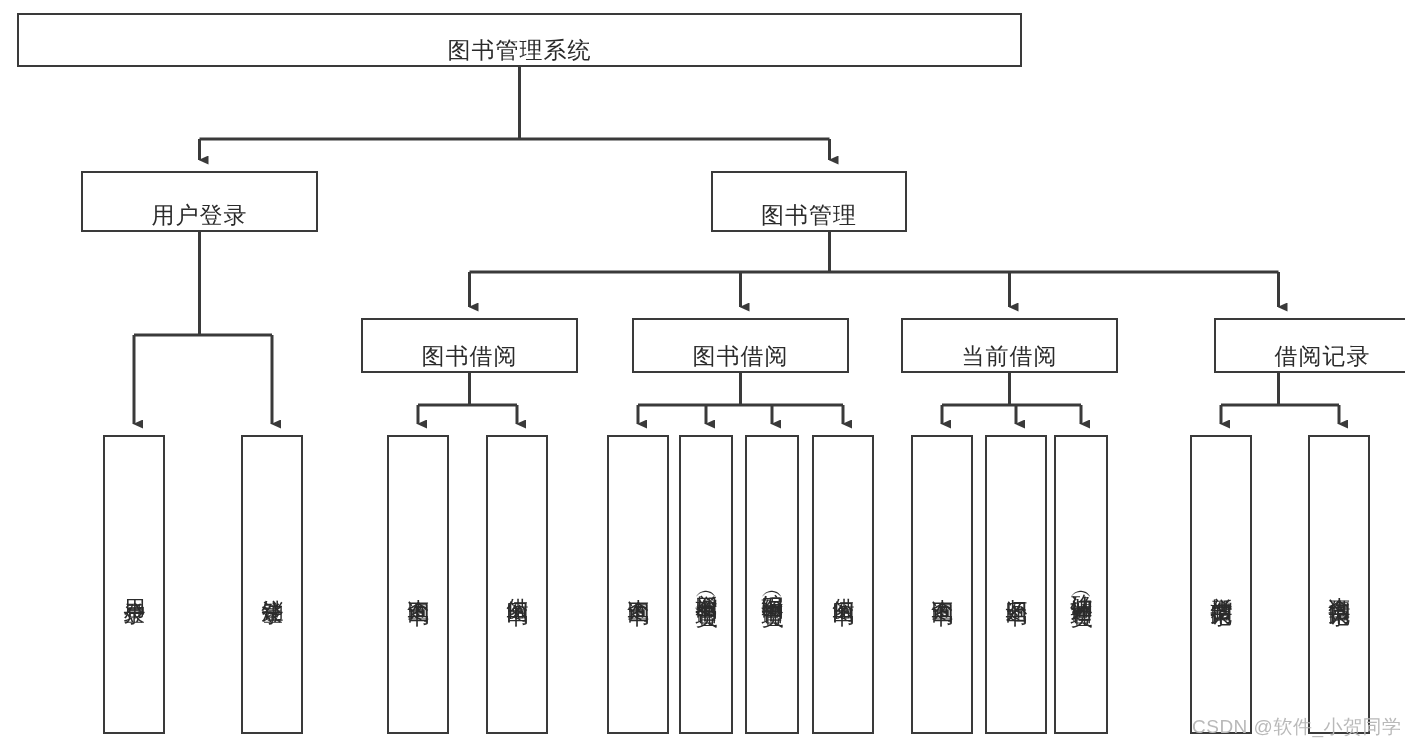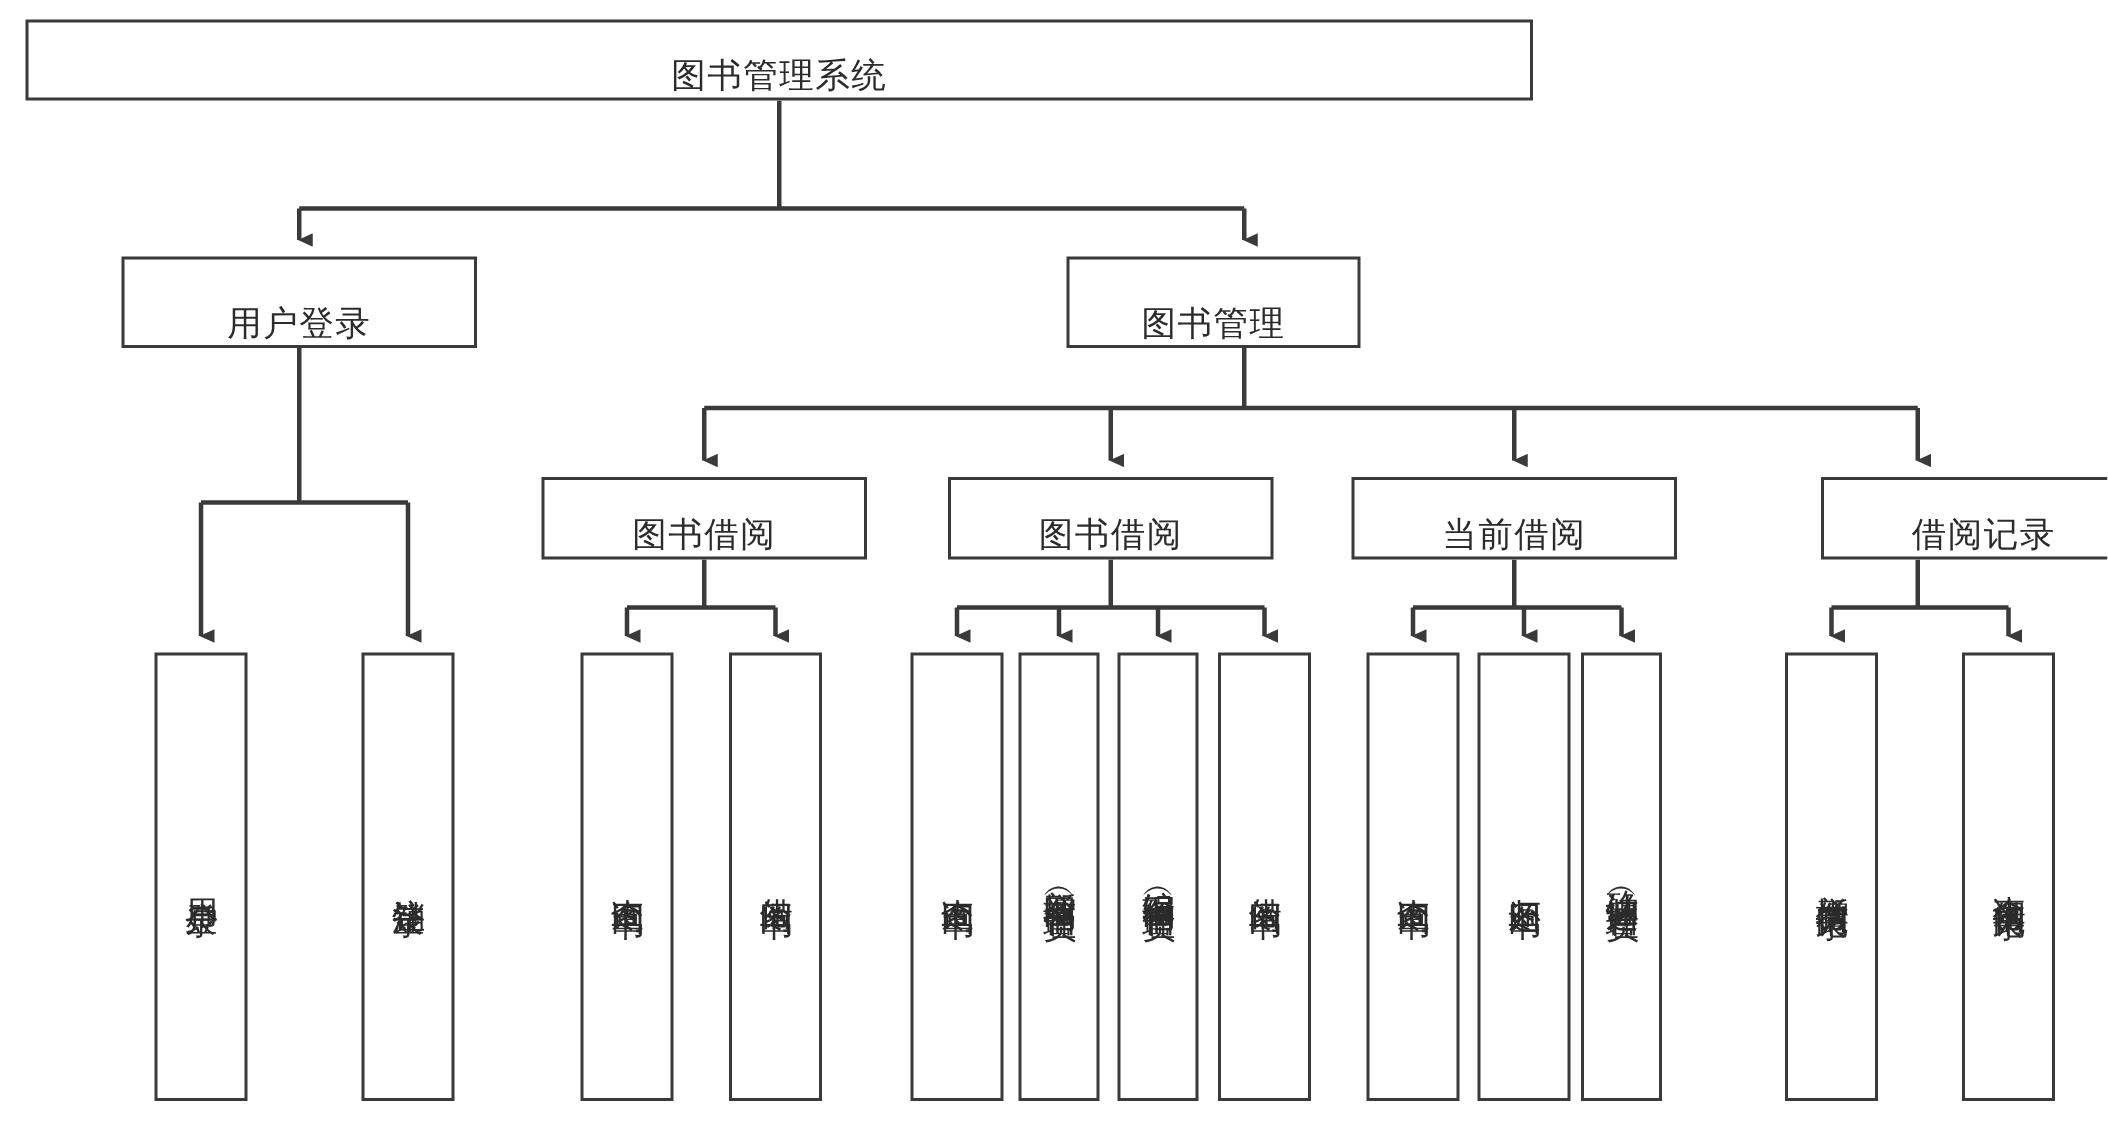--- a/index.html
+++ b/index.html
@@ -170,13 +170,14 @@
         <span class="vtext">确认归还（管理员）</span>
       </div>
       <div class="node vert" style="left: 1190px; top: 435px; width: 62px; height: 299px;">
         <span class="vtext">新增借阅记录</span>
       </div>
       <div class="node vert" style="left: 1308px; top: 435px; width: 62px; height: 299px;">
         <span class="vtext">查询借阅记录</span>
       </div>
     </div>
 
+  <div class="watermark" style="left: 1192px; top: 714px;">CSDN @软件_小贺同学</div>
 </div>
 
 </body></html>

